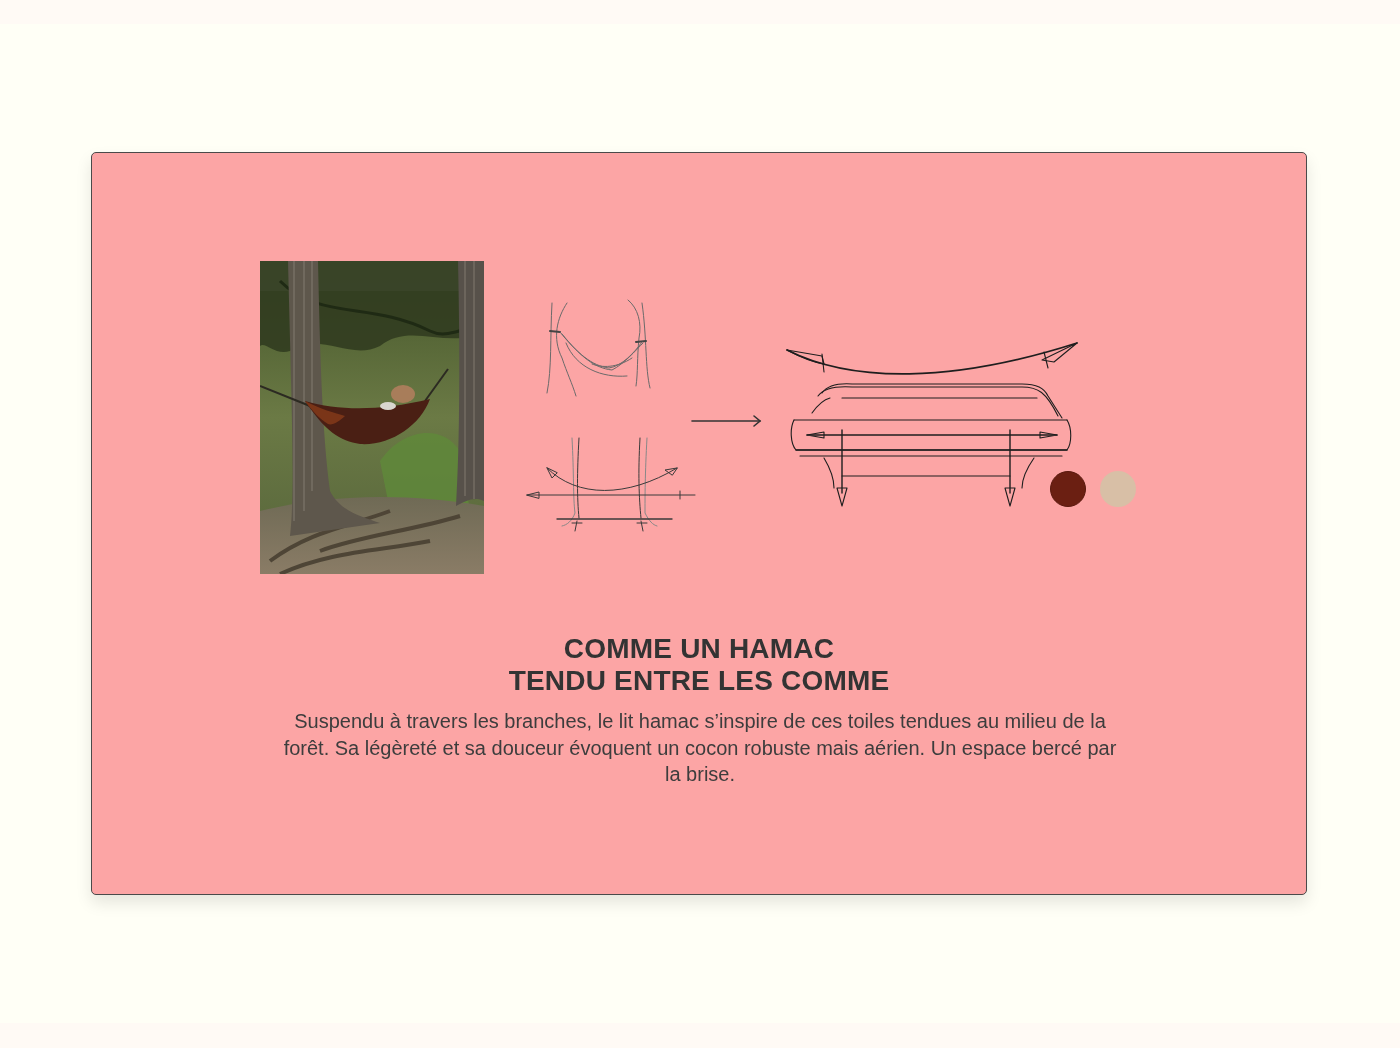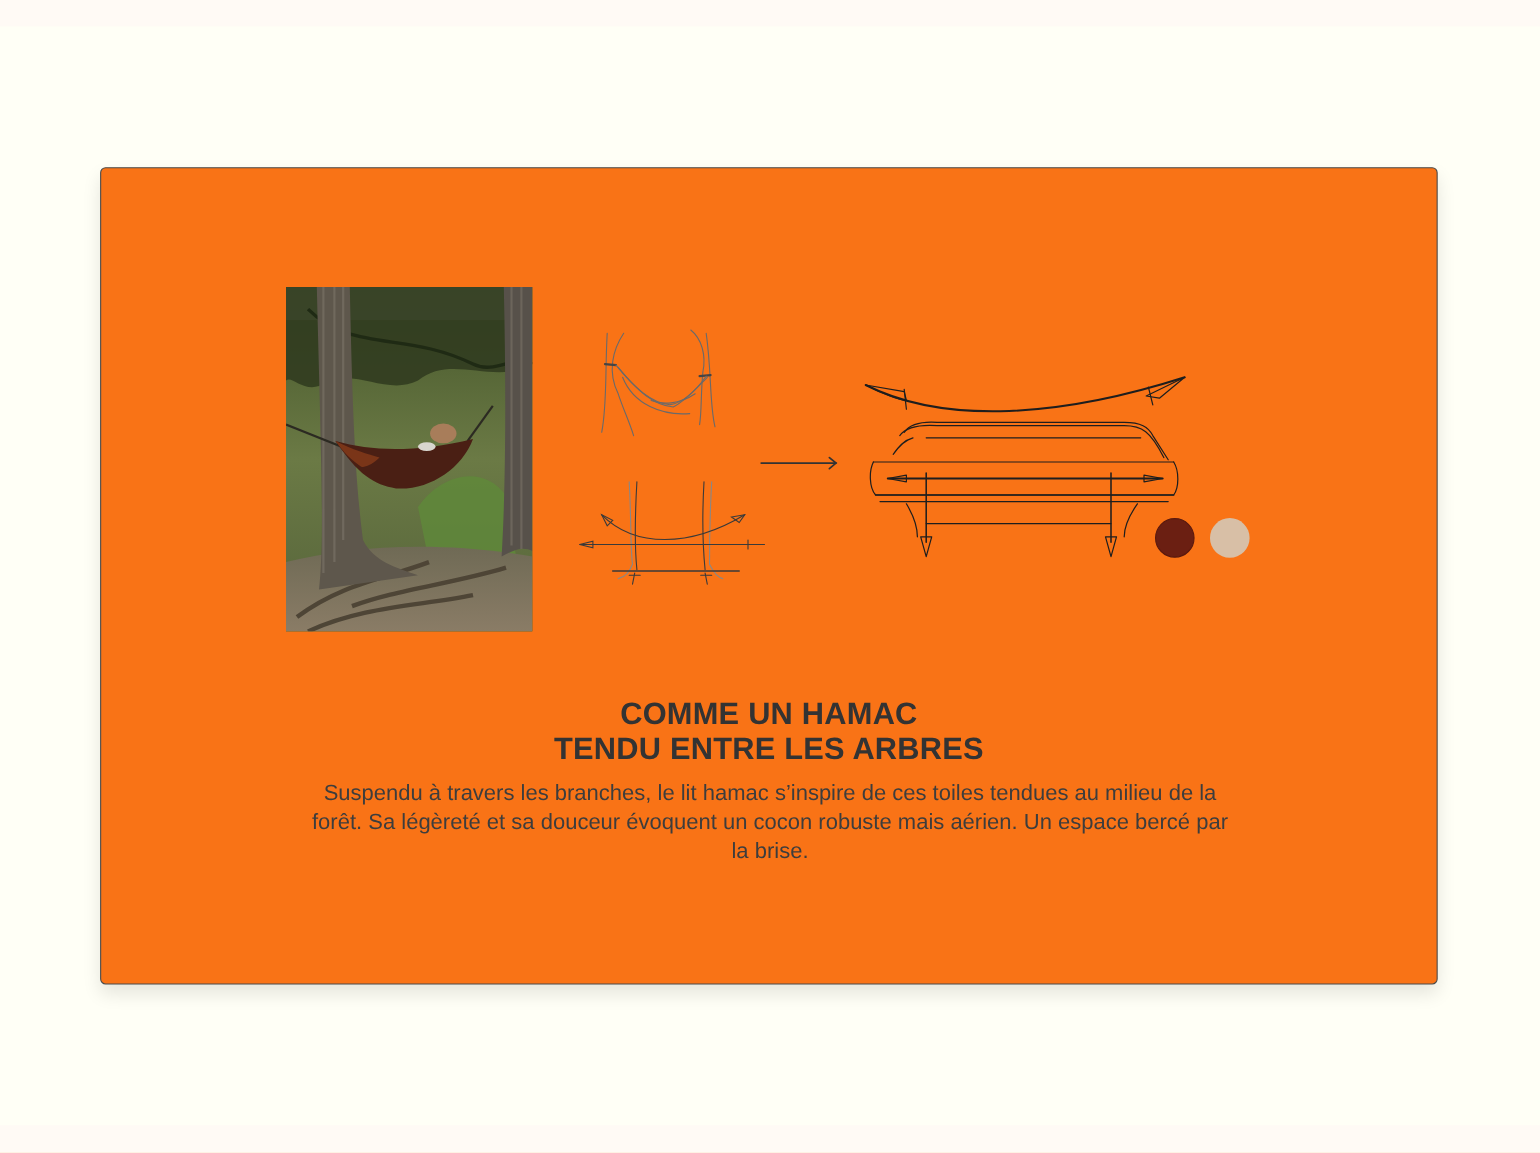--- a/index.html
+++ b/index.html
@@ -5,21 +5,21 @@
     html, body { margin: 0; padding: 0; }
     body {
       width: 1400px; height: 1048px; position: relative; overflow: hidden;
       background: #fffff6;
       font-family: "Liberation Sans", sans-serif;
     }
     .strip-top { position: absolute; left: 0; top: 0; width: 1400px; height: 24px; background: #fffaf5; }
     .strip-bottom { position: absolute; left: 0; top: 1023px; width: 1400px; height: 25px; background: #fffaf5; }
     .card {
       position: absolute; left: 91px; top: 152px; width: 1216px; height: 743px;
-      background: #f97316; border: 1.5px solid #4a4a4a; border-radius: 5px;
+      background: #fca5a5; border: 1.5px solid #4a4a4a; border-radius: 5px;
       box-shadow: 0 8px 16px rgba(0,0,0,0.10);
       box-sizing: border-box;
     }
     .photo {
       position: absolute; left: 168px; top: 108px; width: 224px; height: 313px;
       overflow: hidden; background: #5b6a3a;
     }
     .photo svg { display: block; }
     .sketch { position: absolute; }
     .sketch svg { display: block; overflow: visible; }
@@ -157,17 +157,17 @@
       <path d="M42 120 C48 130 52 140 52 150"></path>
       <path d="M252 120 C245 130 240 140 240 150"></path>
     </svg>
   </div>
 
   <div class="swatch" style="left:958px; top:318px; background:#6b1f12; border:1px solid #5a190e; box-sizing:border-box;"></div>
   <div class="swatch" style="left:1008px; top:318px; background:#d8bfa6;"></div>
 
   <div class="title">
     <span>COMME UN HAMAC</span>
-    <span>TENDU ENTRE LES ARBRES</span>
+    <span>TENDU ENTRE LES COMME</span>
   </div>
 
   <div class="body-text">Suspendu à travers les branches, le lit hamac s’inspire de ces toiles tendues au milieu de la forêt. Sa légèreté et sa douceur évoquent un cocon robuste mais aérien. Un espace bercé par la brise.</div>
 </div>
 
 </body></html>

